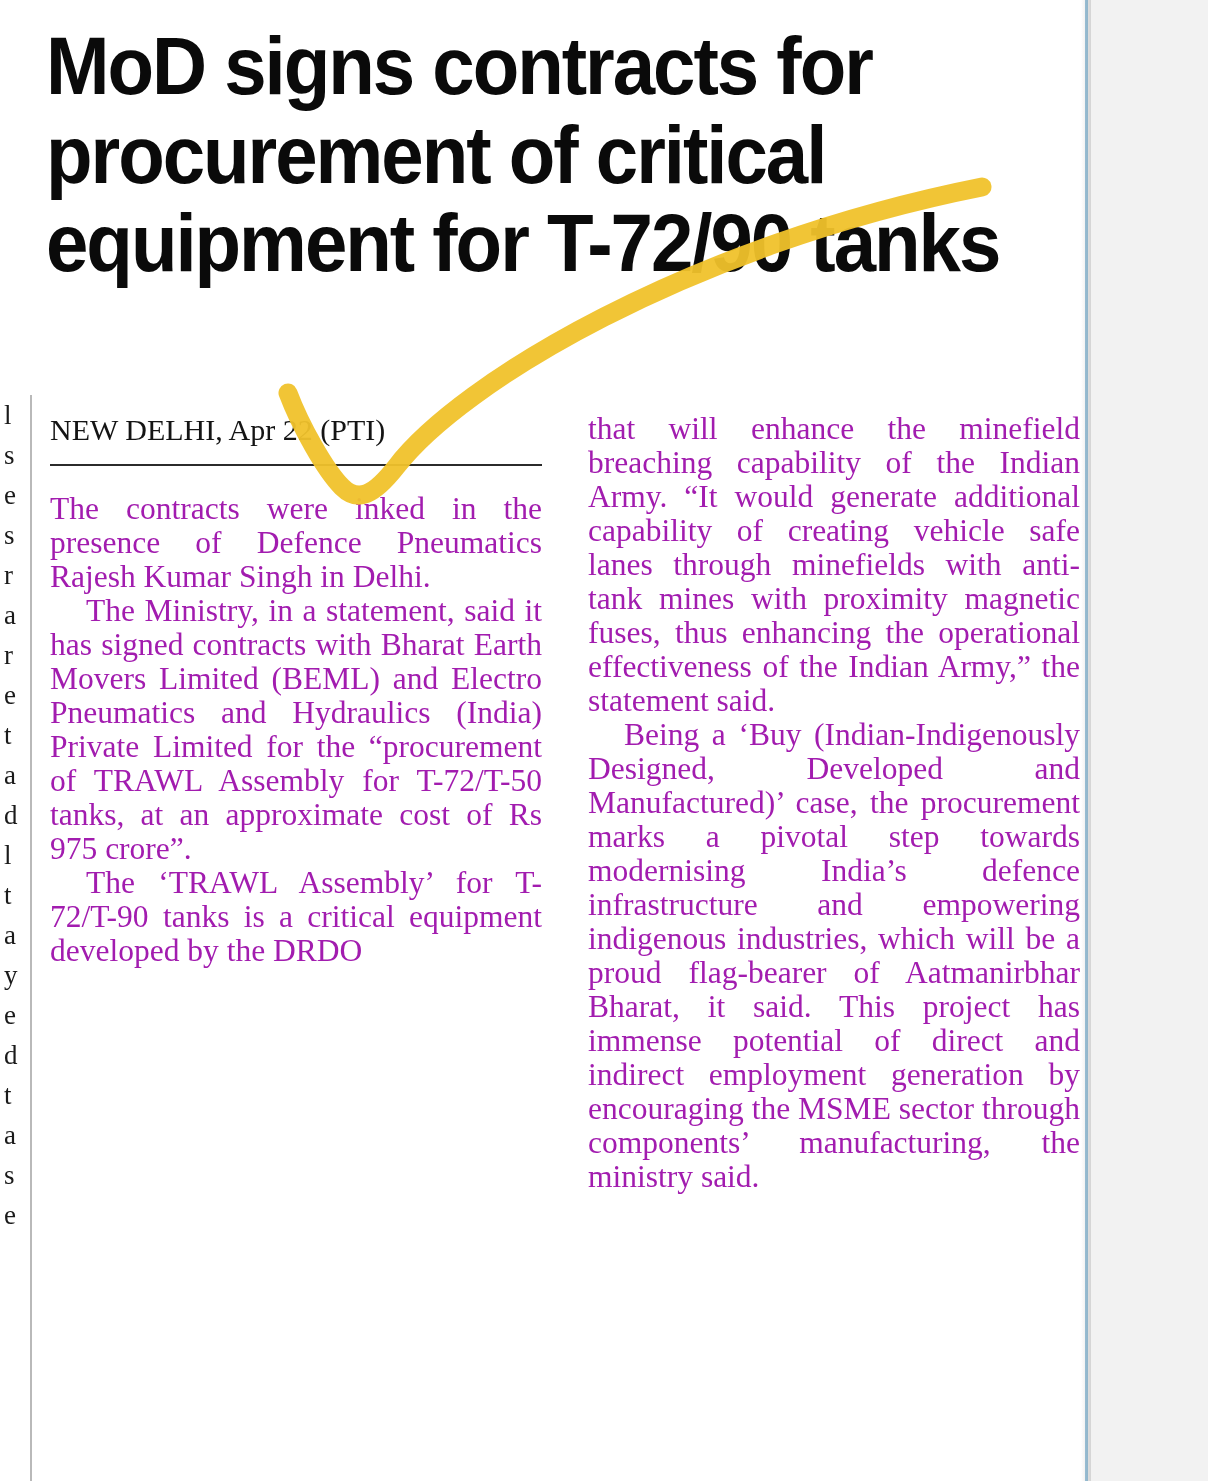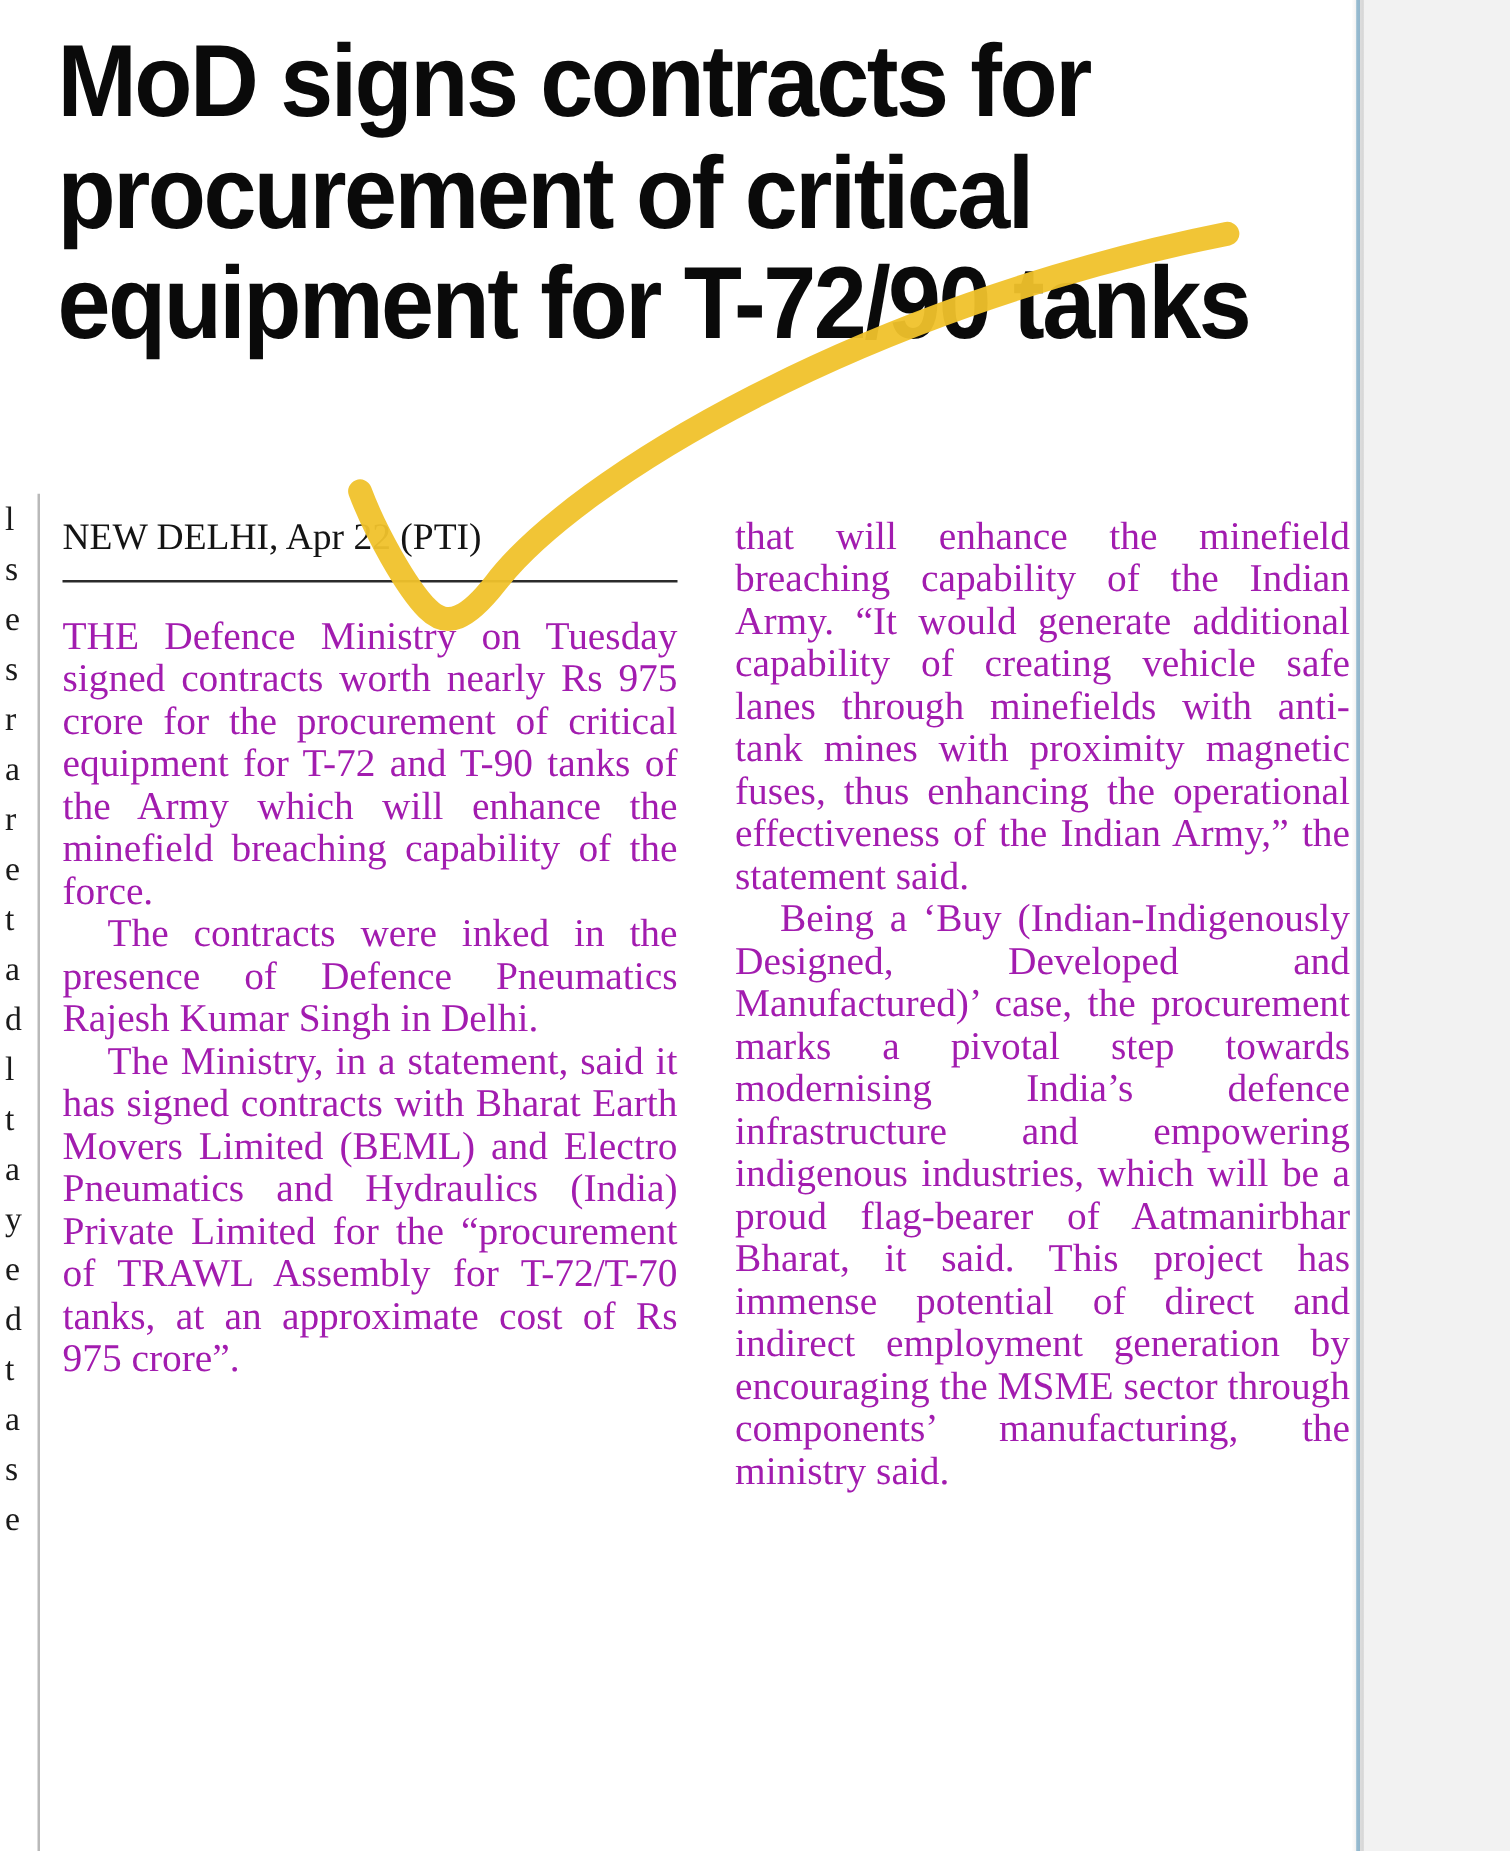--- a/index.html
+++ b/index.html
@@ -160,23 +160,23 @@
     <span class="hl-line">procurement of critical</span>
     <span class="hl-line">equipment for T-72/90 tanks</span>
   </div>
 
   <div id="dateline-wrap">
     <div id="dateline">NEW DELHI, Apr 22 (PTI)</div>
     <div id="dateline-rule"></div>
   </div>
 
   <div class="col" id="col-left">
-    <p>THE Defence Ministry on Tuesday signed contracts worth nearly Rs 975 crore for the procurement of critical equipment for T-72 and T-90 tanks of the Army which will enhance the minefield breaching capability of the force.</p>
     <p>The contracts were inked in the presence of Defence Pneumatics Rajesh Kumar Singh in Delhi.</p>
-    <p>The Ministry, in a statement, said it has signed contracts with Bharat Earth Movers Limited (BEML) and Electro Pneumatics and Hydraulics (India) Private Limited for the “procurement of TRAWL Assembly for T-72/T-70 tanks, at an approximate cost of Rs 975 crore”.</p>
+    <p>The Ministry, in a statement, said it has signed contracts with Bharat Earth Movers Limited (BEML) and Electro Pneumatics and Hydraulics (India) Private Limited for the “procurement of TRAWL Assembly for T-72/T-50 tanks, at an approximate cost of Rs 975 crore”.</p>
+    <p>The ‘TRAWL Assembly’ for T-72/T-90 tanks is a critical equipment developed by the DRDO</p>
   </div>
 
   <div class="col" id="col-right">
     <p>that will enhance the minefield breaching capability of the Indian Army. “It would generate additional capability of creating vehicle safe lanes through minefields with anti-tank mines with proximity magnetic fuses, thus enhancing the operational effectiveness of the Indian Army,” the statement said.</p>
     <p>Being a ‘Buy (Indian-Indigenously Designed, Developed and Manufactured)’ case, the procurement marks a pivotal step towards modernising India’s defence infrastructure and empowering indigenous industries, which will be a proud flag-bearer of Aatmanirbhar Bharat, it said. This project has immense potential of direct and indirect employment generation by encouraging the MSME sector through components’ manufacturing, the ministry said.</p>
   </div>
 
   <svg id="annotation" viewBox="0 0 740 340" preserveAspectRatio="none">
     <path d="M 18 218 C 30 250, 55 295, 72 312 C 88 328, 104 320, 126 292 C 190 208, 420 70, 712 12" fill="none" stroke="#f0c22b" stroke-width="19" stroke-linecap="round" stroke-linejoin="round" opacity="0.95"></path>
   </svg>

